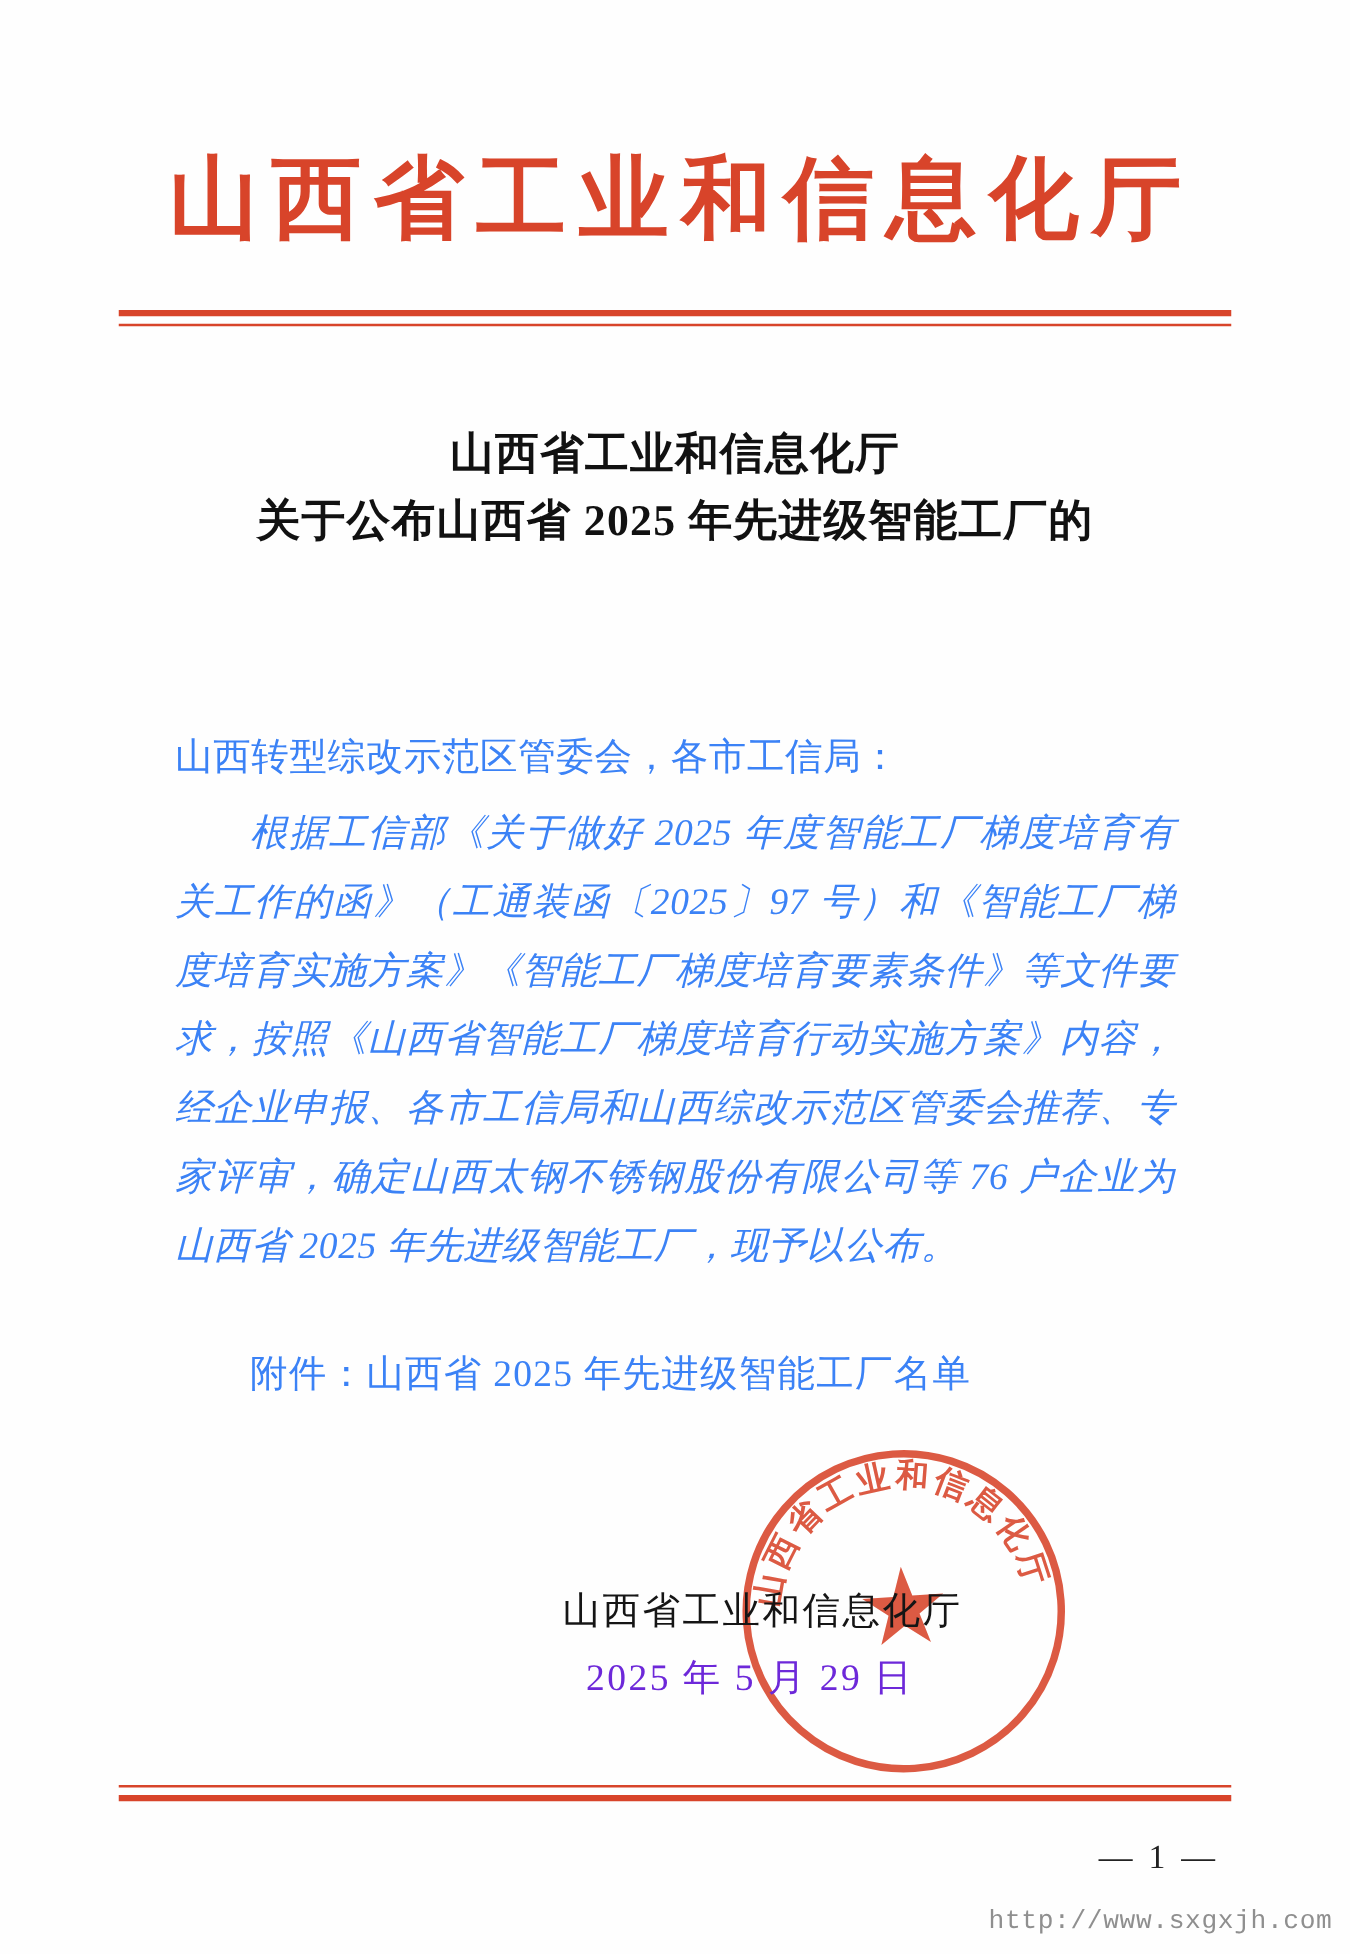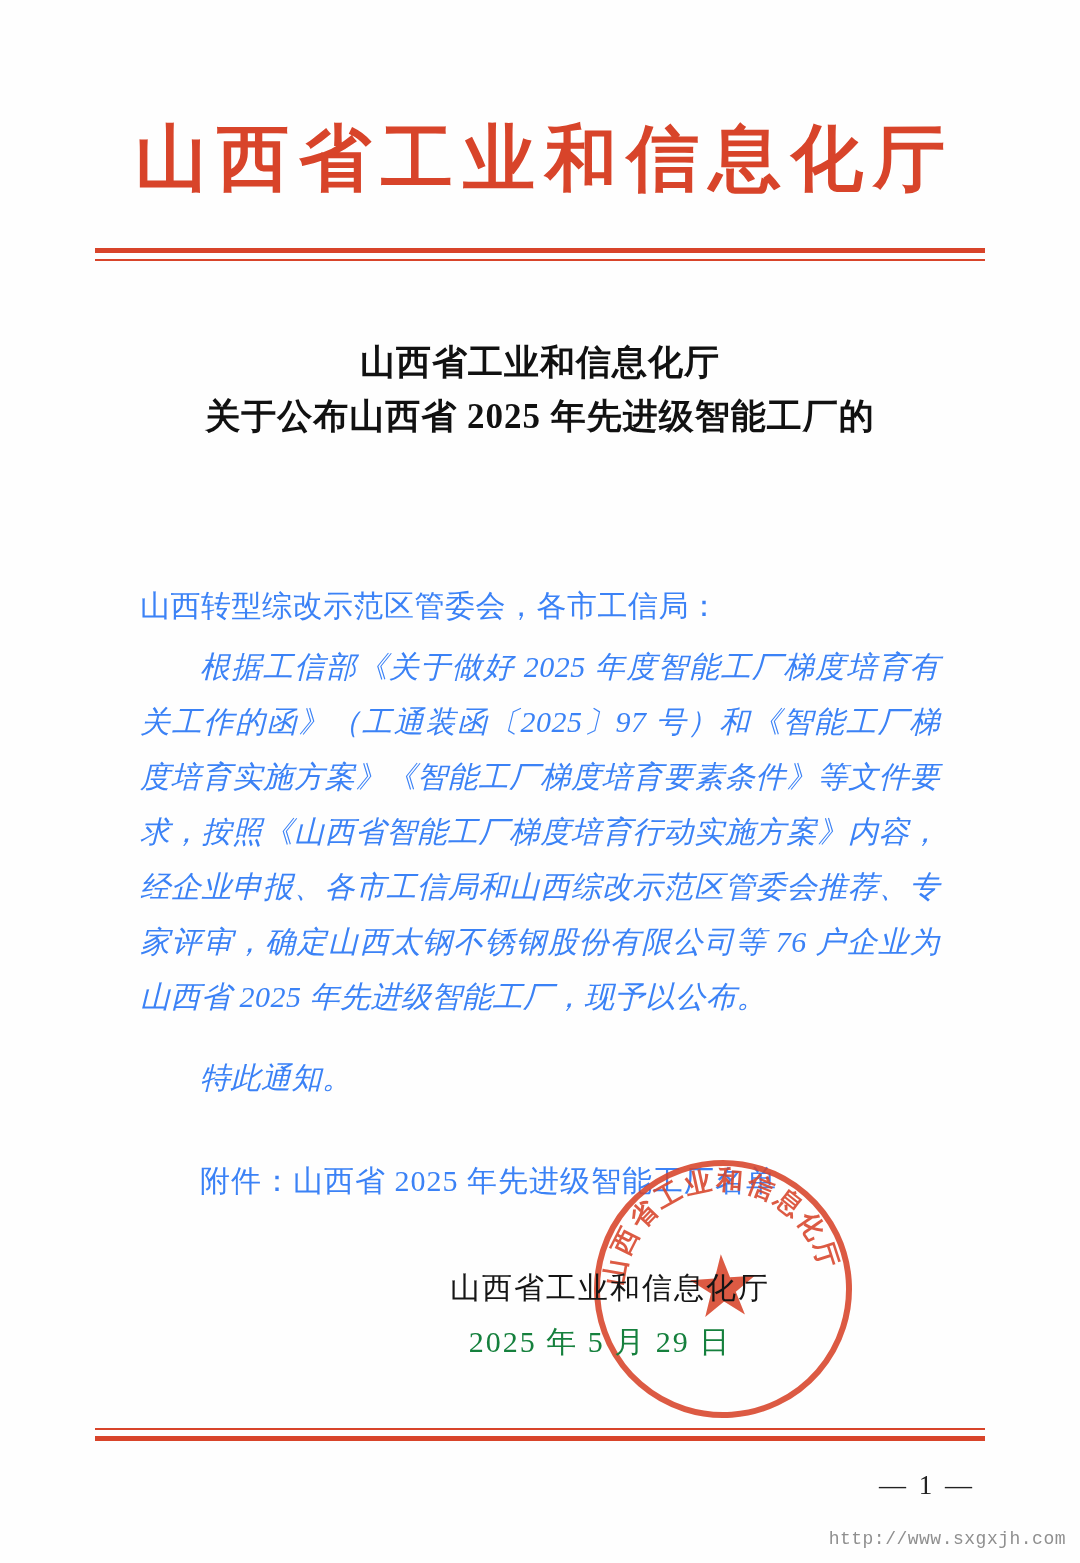--- a/index.html
+++ b/index.html
@@ -153,21 +153,21 @@
     box-sizing: border-box;
   }
   .sign-date {
     position: absolute;
     top: 1322px;
     left: 0;
     width: 100%;
     text-align: center;
     font-size: 30px;
     letter-spacing: 2px;
-    color: #15803d;
+    color: #6d28d9;
     padding-left: 120px;
     box-sizing: border-box;
   }
 
   
   .footer-rule-group {
     position: absolute;
     bottom: 122px;
     left: 95px;
     right: 95px;
@@ -187,21 +187,21 @@
     right: 105px;
     font-size: 27px;
     letter-spacing: 3px;
     color: #222;
   }
   .watermark {
     position: absolute;
     bottom: 14px;
     right: 14px;
     font-family: "Liberation Mono", "DejaVu Sans Mono", monospace;
-    font-size: 18px;
+    font-size: 21px;
     color: #8f8f8f;
     letter-spacing: 0.5px;
   }
 </style>
 </head>
 <body>
 
 <div class="page">
 
   <div class="letterhead">
@@ -214,21 +214,20 @@
   </div>
 
   <div class="doc-title">
     <div class="line">山西省工业和信息化厅</div>
     <div class="line">关于公布山西省 2025 年先进级智能工厂的</div>
   </div>
 
   <div class="body-text">
     <p>山西转型综改示范区管委会，各市工信局：</p>
     <p class="indent">根据工信部《关于做好 2025 年度智能工厂梯度培育有关工作的函》（工通装函〔2025〕97 号）和《智能工厂梯度培育实施方案》《智能工厂梯度培育要素条件》等文件要求，按照《山西省智能工厂梯度培育行动实施方案》内容，经企业申报、各市工信局和山西综改示范区管委会推荐、专家评审，确定山西太钢不锈钢股份有限公司等 76 户企业为山西省 2025 年先进级智能工厂，现予以公布。</p>
-    <p class="indent gap-top">特此通知。</p>
     <p class="attachment">附件：山西省 2025 年先进级智能工厂名单</p>
   </div>
 
   <div class="seal">
     <svg class="seal-arc" viewBox="0 0 234 234">
       <defs>
         <path id="arcpath" d="M 22,117 A 95,95 0 1 1 212,117"></path>
       </defs>
       <text>
         <textPath href="#arcpath" startOffset="50%" text-anchor="middle">山西省工业和信息化厅</textPath>

